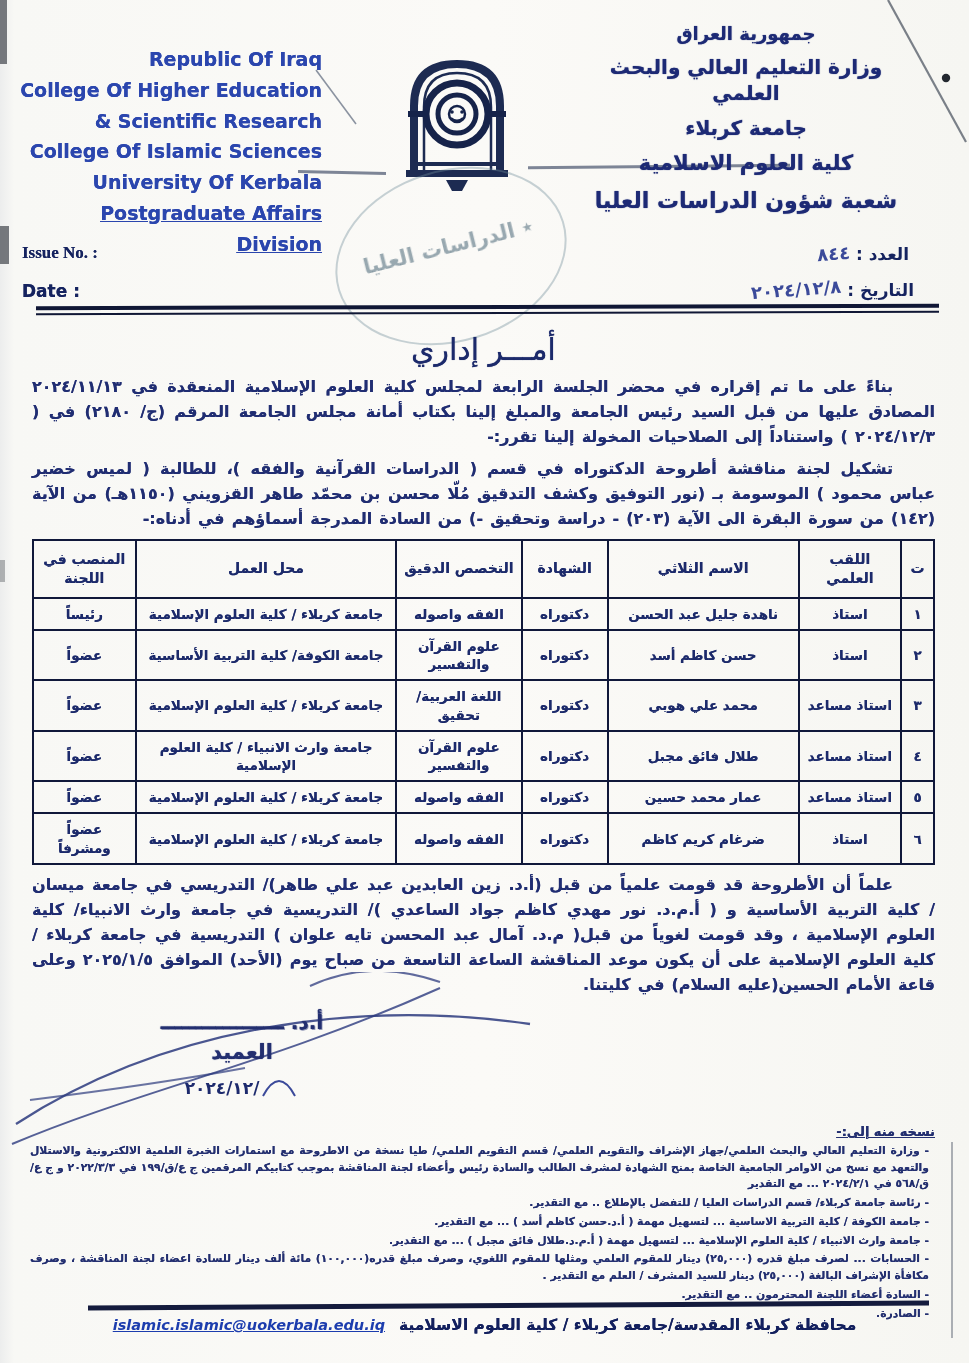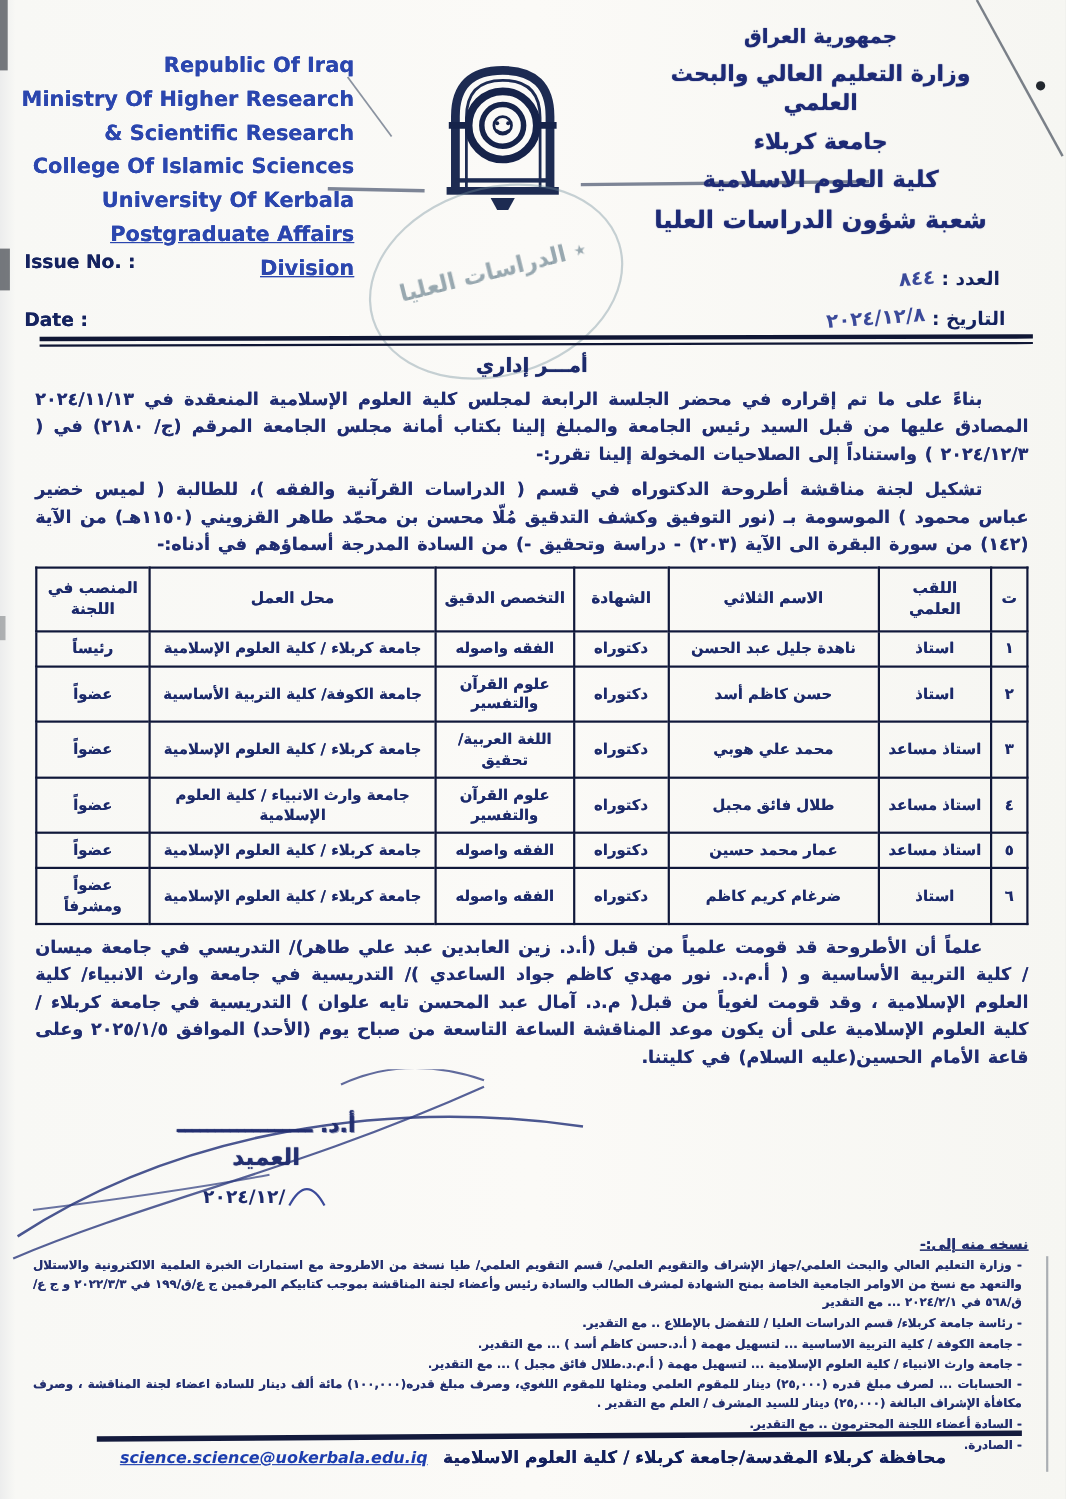--- a/index.html
+++ b/index.html
@@ -34,22 +34,22 @@
   .wing{position:absolute;height:3px;background:#3a4663;opacity:.65;}
   .stamp{position:absolute;left:333px;top:170px;width:232px;height:168px;
          border:2.5px solid rgba(110,140,152,.38);border-radius:50%;
          transform:rotate(-17deg);color:rgba(86,114,128,.6);}
   .stamp .s-txt{position:absolute;top:62px;left:18px;width:196px;text-align:center;
          font-size:21px;font-weight:bold;transform:rotate(3deg);filter:blur(.4px);}
   
   .rule{position:absolute;background:#101735;}
   
   .main{position:absolute;top:322px;left:32px;right:34px;direction:rtl;}
-  .title{text-align:center;font-size:18px;font-weight:bold;color:#1c2a6b;
-         text-shadow:0 0 .7px #1c2a6b;margin:0 0 8px 0;}
+  .title{text-align:center;font-size:30px;font-weight:normal;color:#1c2a6b;
+         text-shadow:0 0 .7px #1c2a6b;margin:10px 0 8px 0;}
   .para{text-align:justify;font-weight:bold;font-size:16px;line-height:1.56;
         color:#202d72;text-indent:42px;margin:0 0 7px 0;word-spacing:1.5px;
         text-shadow:0 0 .4px rgba(32,45,114,.8);}
   
   table{width:100%;border-collapse:collapse;margin:6px 0 8px 0;direction:rtl;
         font-weight:bold;color:#1c2a6b;}
   th,td{border:2px solid #10183a;text-align:center;vertical-align:middle;
         padding:6px 4px;font-size:13.5px;line-height:1.35;
         text-shadow:0 0 .4px rgba(28,42,107,.8);}
   thead th{font-size:14px;height:44px;}
@@ -90,27 +90,27 @@
     <line x1="18" y1="0" x2="96" y2="142" stroke="#7a8088" stroke-width="2.2"></line>
     <circle cx="76" cy="78" r="4.2" fill="#23282f"></circle>
   </svg>
   <svg class="overlay" style="left:312px;top:66px;" width="48" height="62">
     <line x1="4" y1="4" x2="44" y2="58" stroke="#8b93a0" stroke-width="1.6"></line>
   </svg>
   <div class="artifact-line" style="left:951px;top:1142px;width:2px;height:196px;opacity:.7;"></div>
 
   <div class="hdr-en">
       <div class="">Republic Of Iraq</div>
-      <div class="">Ministry Of Higher Research</div>
+      <div class="">College Of Higher Education</div>
       <div class="">&amp; Scientific Research</div>
       <div class="">College Of Islamic Sciences</div>
       <div class="">University Of Kerbala</div>
       <div class="u">Postgraduate Affairs Division</div>
     </div>
-  <div class="lbl-en" style="top:229px;">Issue No. :</div>
+  <div class="lbl-en" style="top:243px;font-family:Liberation Serif, serif;">Issue No. :</div>
   <div class="lbl-en" style="top:281px;">Date :</div>
 
   <div class="logo">
     <svg width="138" height="152" viewBox="0 0 138 152">
       <path d="M26 120 V56 Q26 14 69 14 Q112 14 112 56 V120" fill="none" stroke="#1d2b52" stroke-width="8"></path>
       <path d="M36 120 V57 Q36 23 69 23 Q103 23 103 57 V120" fill="none" stroke="#1d2b52" stroke-width="2.5"></path>
       <circle cx="69" cy="64" r="31" fill="none" stroke="#16234a" stroke-width="7"></circle>
       <circle cx="69" cy="64" r="19" fill="none" stroke="#16234a" stroke-width="5"></circle>
       <circle cx="69" cy="64" r="8" fill="none" stroke="#16234a" stroke-width="2.5"></circle>
       <circle cx="64" cy="62" r="1.8" fill="#16234a"></circle>
@@ -262,17 +262,17 @@
         <div class="fitem">جامعة الكوفة / كلية التربية الاساسية ... لتسهيل مهمة ( أ.د.حسن كاظم أسد ) ... مع التقدير.</div>
         <div class="fitem">جامعة وارث الانبياء / كلية العلوم الإسلامية ... لتسهيل مهمة ( أ.م.د.طلال فائق مجبل ) ... مع التقدير.</div>
         <div class="fitem">الحسابات ... لصرف مبلغ قدره (٢٥,٠٠٠) دينار للمقوم العلمي ومثلها للمقوم اللغوي، وصرف مبلغ قدره(١٠٠,٠٠٠) مائة ألف دينار للسادة اعضاء لجنة المناقشة ، وصرف مكافأة الإشراف البالغة (٢٥,٠٠٠) دينار للسيد المشرف / العلم مع التقدير .</div>
         <div class="fitem">السادة أعضاء اللجنة المحترمون .. مع التقدير.</div>
         <div class="fitem">الصادرة.</div>
       </div>
   </div>
 
   <div class="rule" style="left:88px;right:40px;top:1303px;height:4.5px;transform:rotate(-.35deg);background:#141b3d;"></div>
   <div class="bottom-bar">
-    <span class="email">science.science@uokerbala.edu.iq</span>
+    <span class="email">islamic.islamic@uokerbala.edu.iq</span>
     <span class="org">محافظة كربلاء المقدسة/جامعة كربلاء / كلية العلوم الاسلامية</span>
   </div>
 
 </div>
 
 </body></html>

